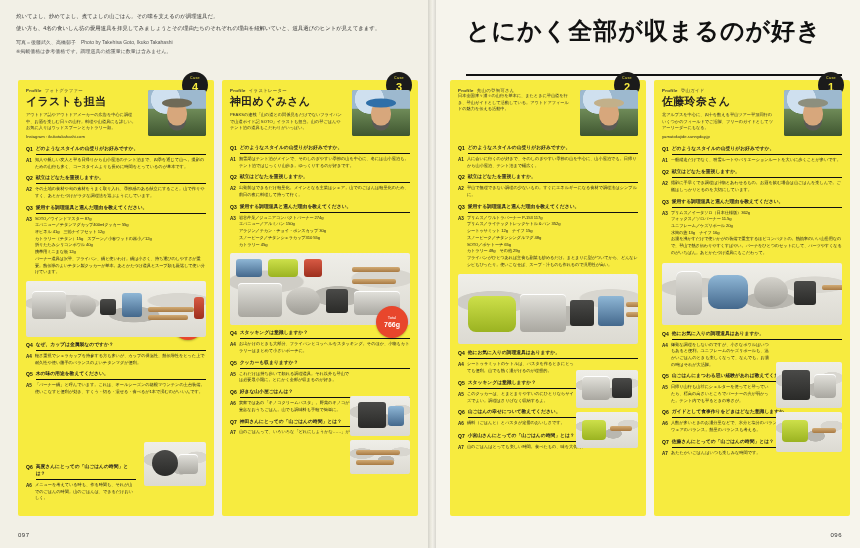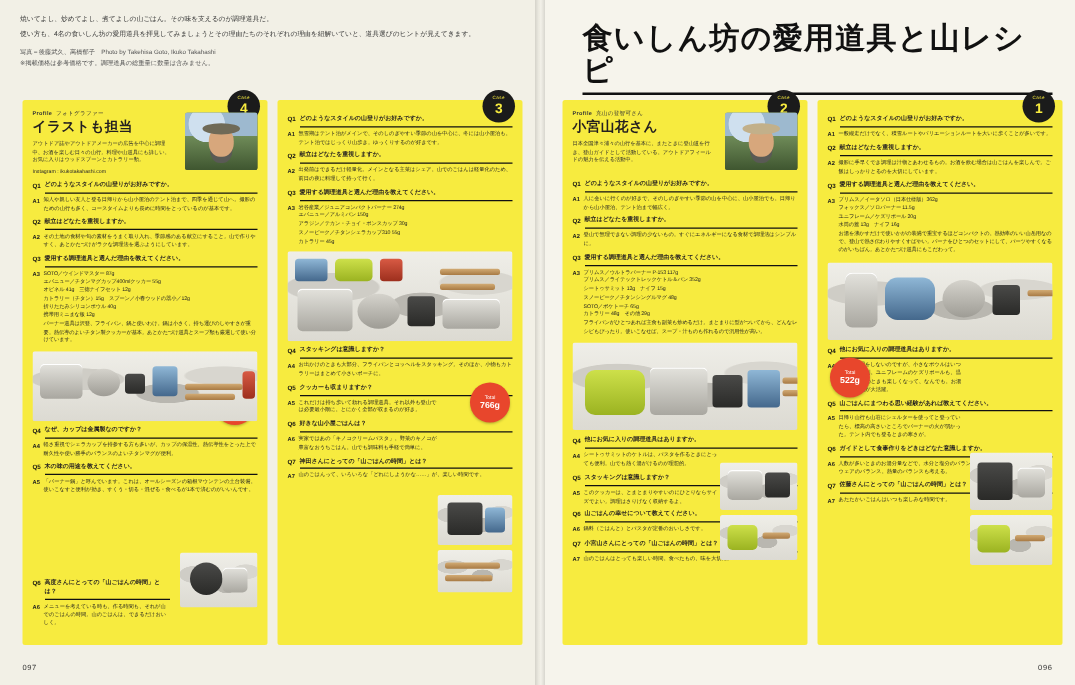--- a/index.html
+++ b/index.html
@@ -97,21 +97,21 @@
   <div class="intro">
     <p>焼いてよし、炒めてよし、煮てよしの山ごはん。その味を支えるのが調理道具だ。</p>
     <p>使い方も、4名の食いしん坊の愛用道具を拝見してみましょうとその理由たちのそれぞれの理由を紐解いていと、道具選びのヒントが見えてきます。</p>
     <div class="credit">
       <span>写真＝後藤武久、高橋郁子　Photo by Takehisa Goto, Ikuko Takahashi</span>
       <span>※掲載価格は参考価格です。調理道具の総重量に数量は含みません。</span>
     </div>
   </div>
 
   <div class="masthead">
-    <h1 class="title">食いしん坊の愛用道具と山レシピ</h1>
+    <h1 class="title">とにかく全部が収まるのが好き</h1>
   </div>
   <div class="rule"></div>
 
   <div class="col c4">
     <div class="case-badge">
       <span class="c-lab">Case</span>
       <span class="c-num">4</span>
     </div>
     <div class="col-inner">
       <div class="profile">
@@ -227,20 +227,33 @@
       </div>
     </div>
   </div>
 
   <div class="col c3">
     <div class="case-badge">
       <span class="c-lab">Case</span>
       <span class="c-num">3</span>
     </div>
     <div class="col-inner">
+      <div class="profile">
+        <div class="prof-label">
+          <b>Profile</b>
+          &nbsp;<span>イラストレーター</span>
+        </div>
+        <div class="prof-name">神田めぐみさん</div>
+        <div class="prof-bio">PEAKSの連載「山の道との関係見るだけでないフライパンで山道ボイド記 SOTO」イラストも担当。山の登ごはんやテント泊の道具もこだわりがいっぱい。</div>
+        <div class="prof-photo">
+          <div class="sky"></div>
+            <div class="face"></div>
+            <div class="hat" style="background:#2f6fa8;"></div>
+        </div>
+      </div>
 
       <div class="qa">
         <div class="qa-item">
           <div class="q">
               <span class="tag">Q1</span>
             <span class="txt">どのようなスタイルの山登りがお好みですか。</span>
             </div>
           <div class="a">
               <span class="tag">A1</span>
             <span class="txt">無雪期はテント泊がメインで、そのしのぎやすい季節の山を中心に、冬には山小屋泊も。テント泊ではじっくり山歩き。ゆっくりするのが好きです。</span>
@@ -349,21 +362,20 @@
     <div class="case-badge">
       <span class="c-lab">Case</span>
       <span class="c-num">2</span>
     </div>
     <div class="col-inner">
       <div class="profile">
         <div class="prof-label">
           <b>Profile</b>
           &nbsp;<span>充山の登智可さん</span>
         </div>
-        <div class="prof-name">小宮山花さん</div>
         <div class="prof-bio">日本全国津々浦々の山行を基本に、またときに登山道を行き、登山ガイドとして活動している。アウトドアフィールドの魅力を伝える活動中。</div>
         <div class="prof-photo">
           <div class="sky"></div>
             <div class="face"></div>
             <div class="hat" style="background:#c2b08a;"></div>
         </div>
       </div>
 
       <div class="qa">
         <div class="qa-item">
@@ -473,20 +485,34 @@
       </div>
     </div>
   </div>
 
   <div class="col c1">
     <div class="case-badge">
       <span class="c-lab">Case</span>
       <span class="c-num">1</span>
     </div>
     <div class="col-inner">
+      <div class="profile">
+        <div class="prof-label">
+          <b>Profile</b>
+          &nbsp;<span>登山ガイド</span>
+        </div>
+        <div class="prof-name">佐藤玲奈さん</div>
+        <div class="prof-bio">北アルプスを中心に、四十を数える登山ツアー登頂同行のいくつかのフィールドでご活躍、フリーのガイドとしてツアーリーダーにもなる。</div>
+        <div class="prof-bio" style="margin-top:2px">yamatokujide.sunnyday.jp</div>
+        <div class="prof-photo">
+          <div class="sky"></div>
+            <div class="face"></div>
+            <div class="hat" style="background:#8d8f7e;"></div>
+        </div>
+      </div>
 
       <div class="qa">
         <div class="qa-item">
           <div class="q">
               <span class="tag">Q1</span>
             <span class="txt">どのようなスタイルの山登りがお好みですか。</span>
             </div>
           <div class="a">
               <span class="tag">A1</span>
             <span class="txt">一般縦走だけでなく、積雪ルートやバリエーションルートを大いに歩くことが多いです。</span>

